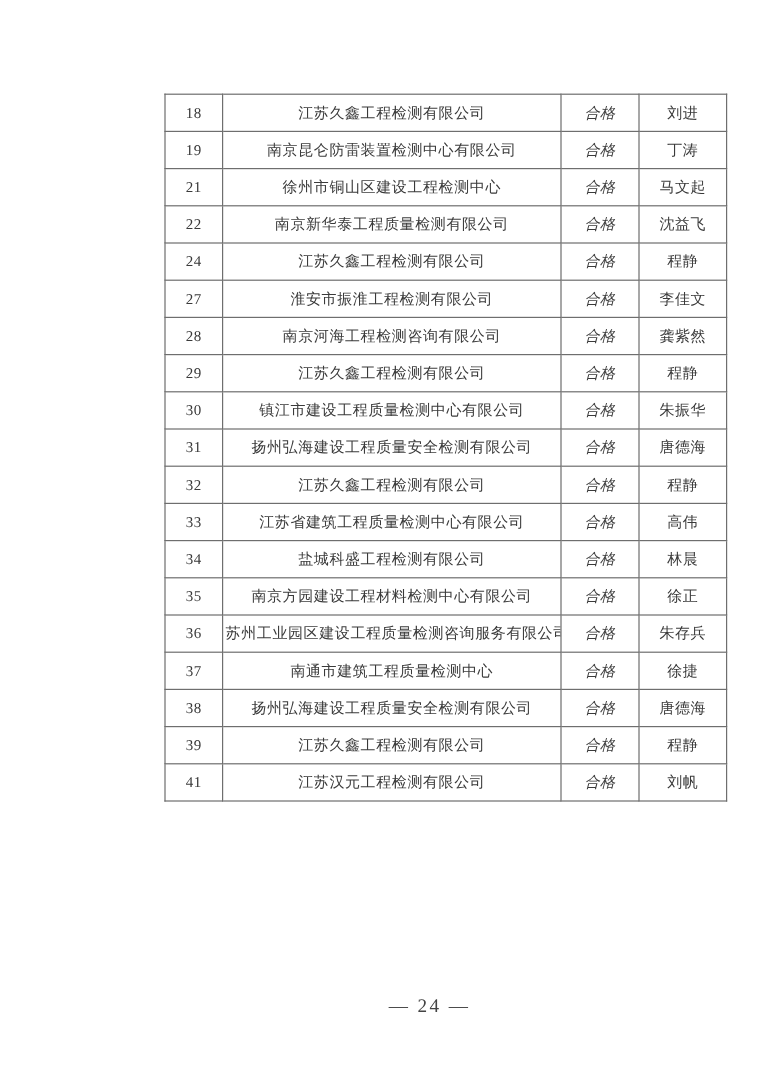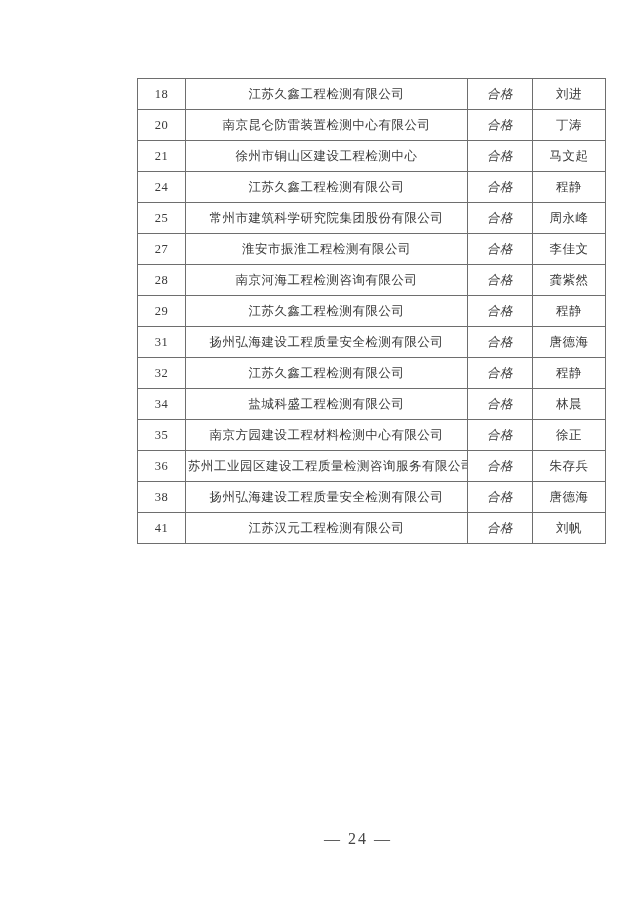--- a/index.html
+++ b/index.html
@@ -58,96 +58,120 @@
 <div class="page">
   <table class="results-table">
     <tbody>
         <tr>
           <td class="col-num">18</td>
           <td class="col-company">江苏久鑫工程检测有限公司</td>
           <td class="col-result">合格</td>
           <td class="col-person">刘进</td>
         </tr>
         <tr>
-          <td class="col-num">20</td>
+          <td class="col-num">19</td>
           <td class="col-company">南京昆仑防雷装置检测中心有限公司</td>
           <td class="col-result">合格</td>
           <td class="col-person">丁涛</td>
         </tr>
         <tr>
           <td class="col-num">21</td>
           <td class="col-company">徐州市铜山区建设工程检测中心</td>
           <td class="col-result">合格</td>
           <td class="col-person">马文起</td>
         </tr>
         <tr>
+          <td class="col-num">22</td>
+          <td class="col-company">南京新华泰工程质量检测有限公司</td>
+          <td class="col-result">合格</td>
+          <td class="col-person">沈益飞</td>
+        </tr>
+        <tr>
           <td class="col-num">24</td>
           <td class="col-company">江苏久鑫工程检测有限公司</td>
           <td class="col-result">合格</td>
           <td class="col-person">程静</td>
-        </tr>
-        <tr>
-          <td class="col-num">25</td>
-          <td class="col-company">常州市建筑科学研究院集团股份有限公司</td>
-          <td class="col-result">合格</td>
-          <td class="col-person">周永峰</td>
         </tr>
         <tr>
           <td class="col-num">27</td>
           <td class="col-company">淮安市振淮工程检测有限公司</td>
           <td class="col-result">合格</td>
           <td class="col-person">李佳文</td>
         </tr>
         <tr>
           <td class="col-num">28</td>
           <td class="col-company">南京河海工程检测咨询有限公司</td>
           <td class="col-result">合格</td>
           <td class="col-person">龚紫然</td>
         </tr>
         <tr>
           <td class="col-num">29</td>
           <td class="col-company">江苏久鑫工程检测有限公司</td>
           <td class="col-result">合格</td>
           <td class="col-person">程静</td>
         </tr>
         <tr>
+          <td class="col-num">30</td>
+          <td class="col-company">镇江市建设工程质量检测中心有限公司</td>
+          <td class="col-result">合格</td>
+          <td class="col-person">朱振华</td>
+        </tr>
+        <tr>
           <td class="col-num">31</td>
           <td class="col-company">扬州弘海建设工程质量安全检测有限公司</td>
           <td class="col-result">合格</td>
           <td class="col-person">唐德海</td>
         </tr>
         <tr>
           <td class="col-num">32</td>
           <td class="col-company">江苏久鑫工程检测有限公司</td>
           <td class="col-result">合格</td>
           <td class="col-person">程静</td>
+        </tr>
+        <tr>
+          <td class="col-num">33</td>
+          <td class="col-company">江苏省建筑工程质量检测中心有限公司</td>
+          <td class="col-result">合格</td>
+          <td class="col-person">高伟</td>
         </tr>
         <tr>
           <td class="col-num">34</td>
           <td class="col-company">盐城科盛工程检测有限公司</td>
           <td class="col-result">合格</td>
           <td class="col-person">林晨</td>
         </tr>
         <tr>
           <td class="col-num">35</td>
           <td class="col-company">南京方园建设工程材料检测中心有限公司</td>
           <td class="col-result">合格</td>
           <td class="col-person">徐正</td>
         </tr>
         <tr>
           <td class="col-num">36</td>
           <td class="col-company">苏州工业园区建设工程质量检测咨询服务有限公司</td>
           <td class="col-result">合格</td>
           <td class="col-person">朱存兵</td>
         </tr>
         <tr>
+          <td class="col-num">37</td>
+          <td class="col-company">南通市建筑工程质量检测中心</td>
+          <td class="col-result">合格</td>
+          <td class="col-person">徐捷</td>
+        </tr>
+        <tr>
           <td class="col-num">38</td>
           <td class="col-company">扬州弘海建设工程质量安全检测有限公司</td>
           <td class="col-result">合格</td>
           <td class="col-person">唐德海</td>
+        </tr>
+        <tr>
+          <td class="col-num">39</td>
+          <td class="col-company">江苏久鑫工程检测有限公司</td>
+          <td class="col-result">合格</td>
+          <td class="col-person">程静</td>
         </tr>
         <tr>
           <td class="col-num">41</td>
           <td class="col-company">江苏汉元工程检测有限公司</td>
           <td class="col-result">合格</td>
           <td class="col-person">刘帆</td>
         </tr>
       </tbody>
   </table>
   <div class="page-footer">—  24  —</div>

